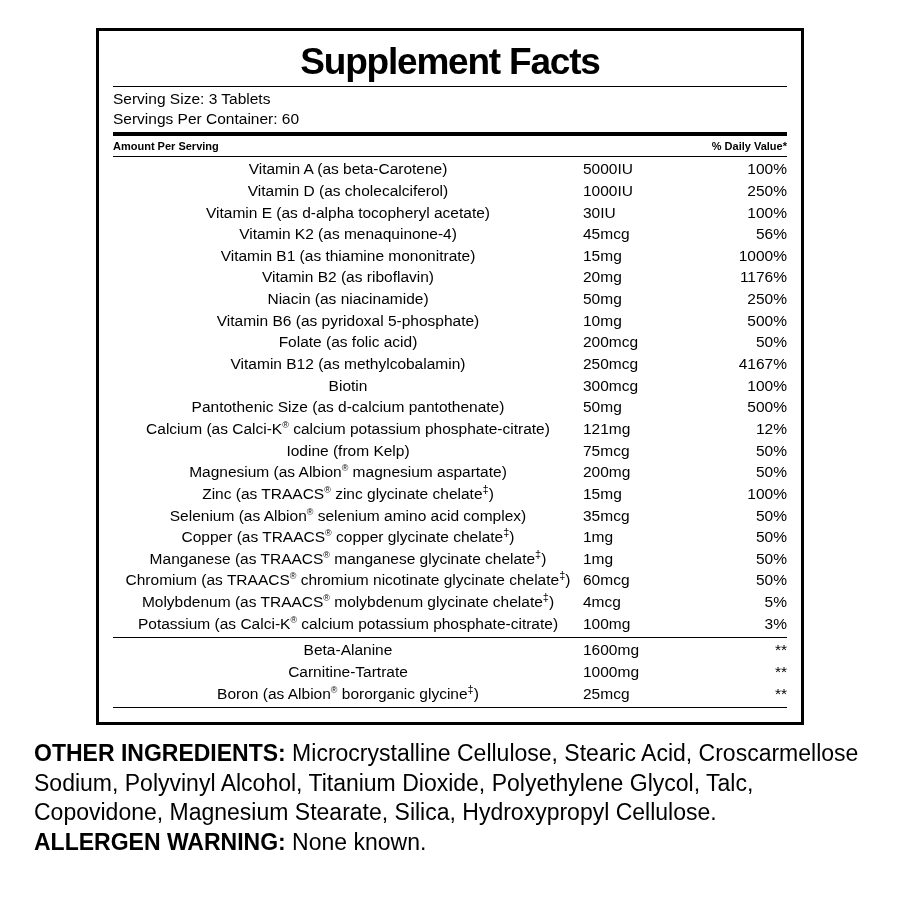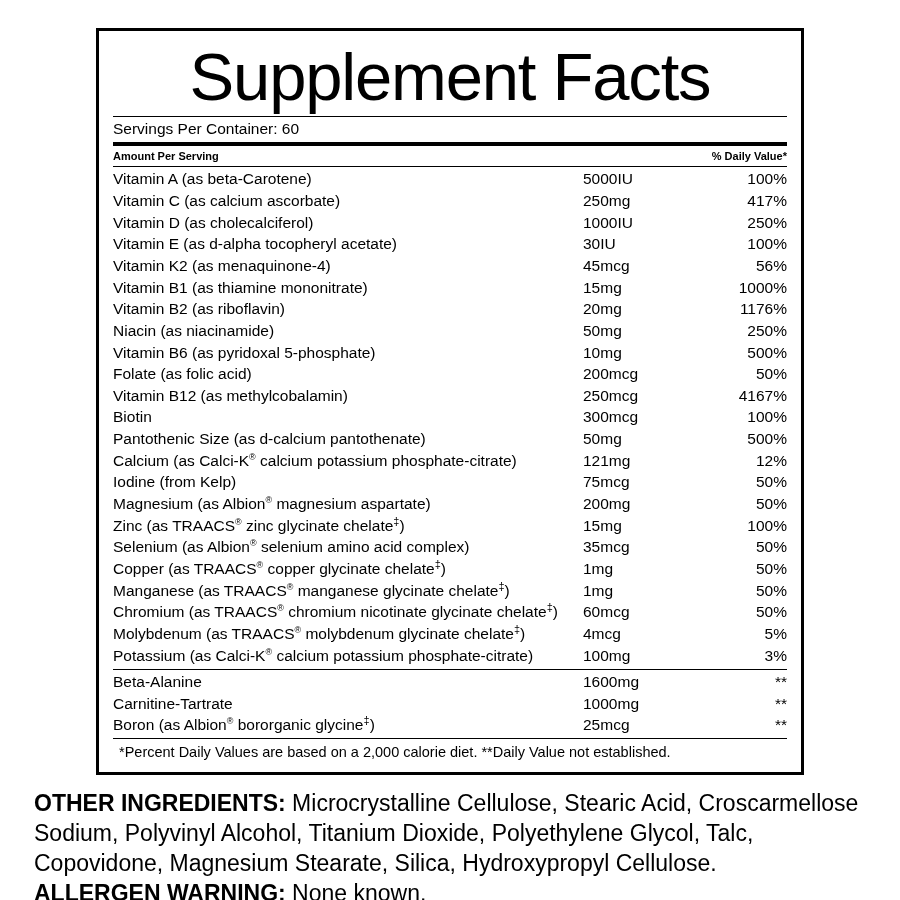--- a/index.html
+++ b/index.html
@@ -21,22 +21,22 @@
     box-sizing: border-box;
     padding: 28px 30px 10px 30px;
   }
   .panel {
     border: 3px solid #000;
     box-sizing: border-box;
     padding: 10px 14px 12px 14px;
     margin: 0 66px 0 66px;
   }
   .title {
-    font-size: 67px;
-    font-weight: normal;
+    font-size: 37px;
+    font-weight: bold;
     line-height: 1.0;
     letter-spacing: -1.2px;
     text-align: center;
     margin: 2px 0 6px 0;
     white-space: nowrap;
   }
   .rule-med {
     border-bottom: 4px solid #000;
     margin: 3px 0 3px 0;
   }
@@ -59,21 +59,21 @@
     width: 100%;
     border-collapse: collapse;
     font-size: 15.5px;
   }
   table.facts td {
     padding: 0.6px 0;
     vertical-align: bottom;
     line-height: 1.32;
     white-space: nowrap;
   }
-  td.nm { text-align: left; padding-left: 6px; }
+  td.nm { text-align: center; padding-left: 6px; }
   td.amt { text-align: left; width: 118px; padding-left: 4px; }
   td.dv  { text-align: right; width: 86px; }
   sup.reg {
     font-size: 9px;
     vertical-align: super;
     line-height: 0;
   }
   sup.dag {
     font-size: 11px;
     vertical-align: super;
@@ -100,44 +100,40 @@
 <body>
 
 <div class="page">
 
   <div class="panel">
 
     <div class="title">Supplement Facts</div>
 
     <div class="rule-thin"></div>
 
+    <div class="serving">Serving Size: 3 Tablets</div>
     <div class="serving">Servings Per Container: 60</div>
 
     <div class="rule-med"></div>
 
     <div class="hdr-row">
       <span>Amount Per Serving</span>
       <span>% Daily Value*</span>
     </div>
 
     <div class="rule-thin"></div>
 
     <table class="facts">
       <tbody>
         <tr>
             <td class="nm">Vitamin A (as beta-Carotene)</td>
             <td class="amt">5000IU</td>
             <td class="dv">100%</td>
           </tr>
         <tr>
-            <td class="nm">Vitamin C (as calcium ascorbate)</td>
-            <td class="amt">250mg</td>
-            <td class="dv">417%</td>
-          </tr>
-        <tr>
             <td class="nm">Vitamin D (as cholecalciferol)</td>
             <td class="amt">1000IU</td>
             <td class="dv">250%</td>
           </tr>
         <tr>
             <td class="nm">Vitamin E (as d-alpha tocopheryl acetate)</td>
             <td class="amt">30IU</td>
             <td class="dv">100%</td>
           </tr>
         <tr>
@@ -255,21 +251,20 @@
         <tr>
             <td class="nm">Boron (as Albion<sup class="reg">®</sup> bororganic glycine<sup class="dag">‡</sup>)</td>
             <td class="amt">25mcg</td>
             <td class="dv">**</td>
           </tr>
       </tbody>
     </table>
 
     <div class="rule-thin"></div>
 
-    <div class="footnote">*Percent Daily Values are based on a 2,000 calorie diet.  **Daily Value not established.</div>
 
   </div>
 
   <div class="below">
     <p><b>OTHER INGREDIENTS:</b><span> Microcrystalline Cellulose, Stearic Acid, Croscarmellose Sodium, Polyvinyl Alcohol, Titanium Dioxide, Polyethylene Glycol, Talc, Copovidone, Magnesium Stearate, Silica, Hydroxypropyl Cellulose.</span></p>
     <p><b>ALLERGEN WARNING:</b><span> None known.</span></p>
   </div>
 
 </div>
 

